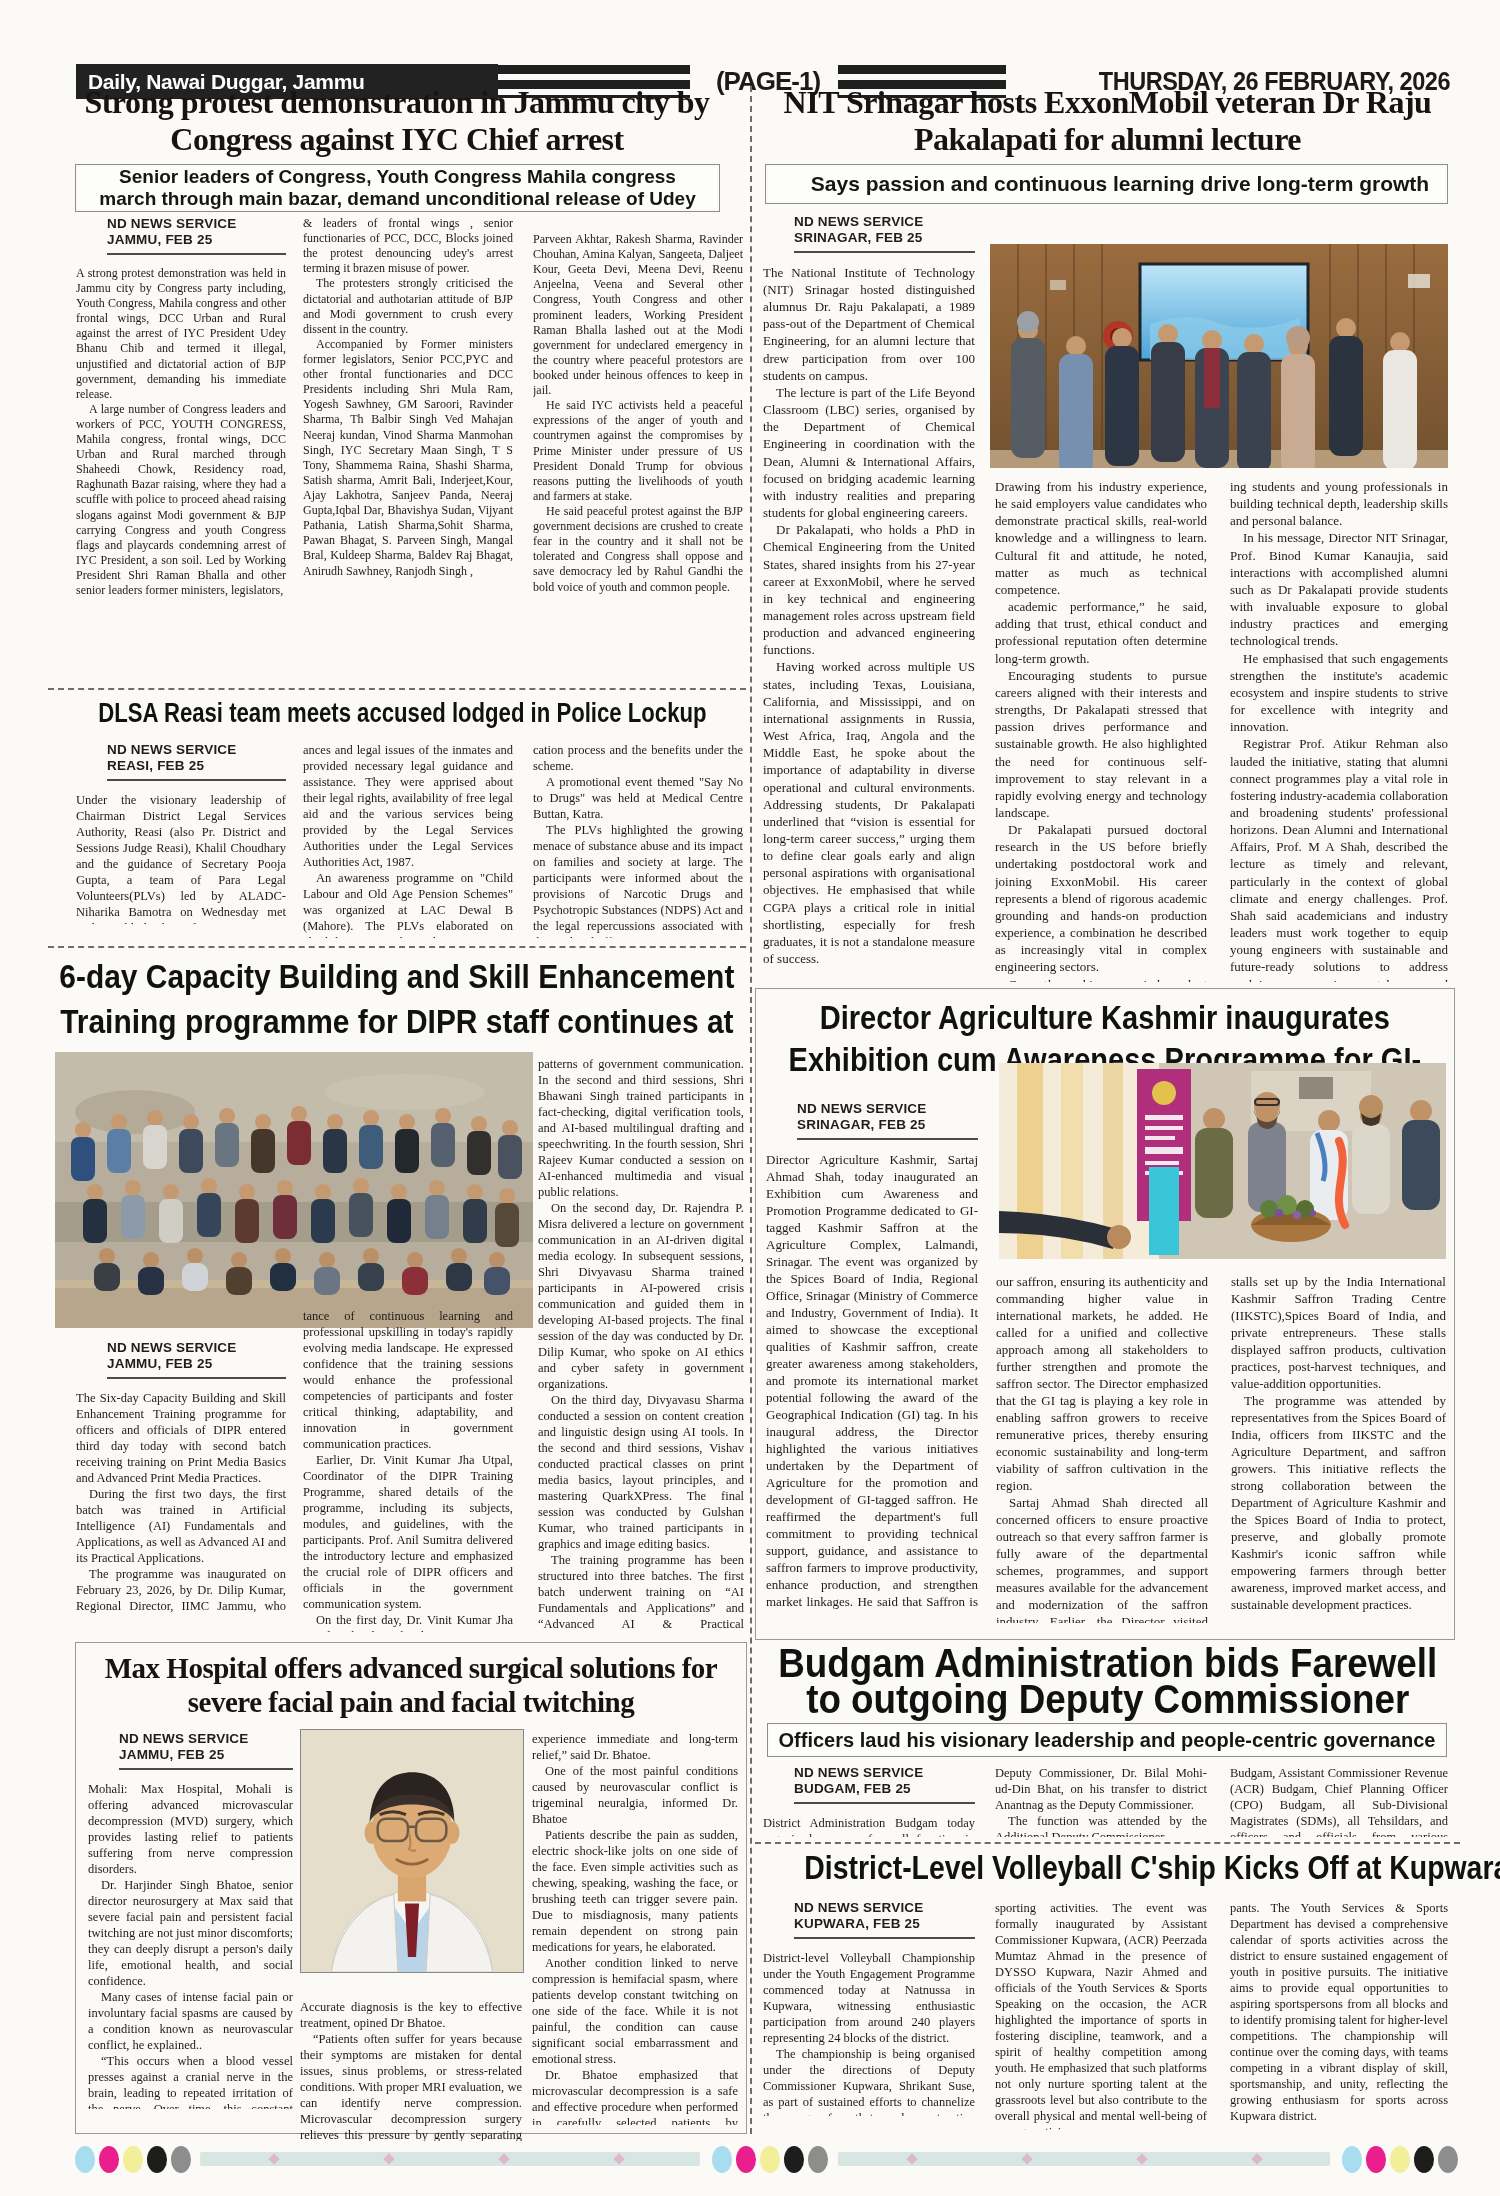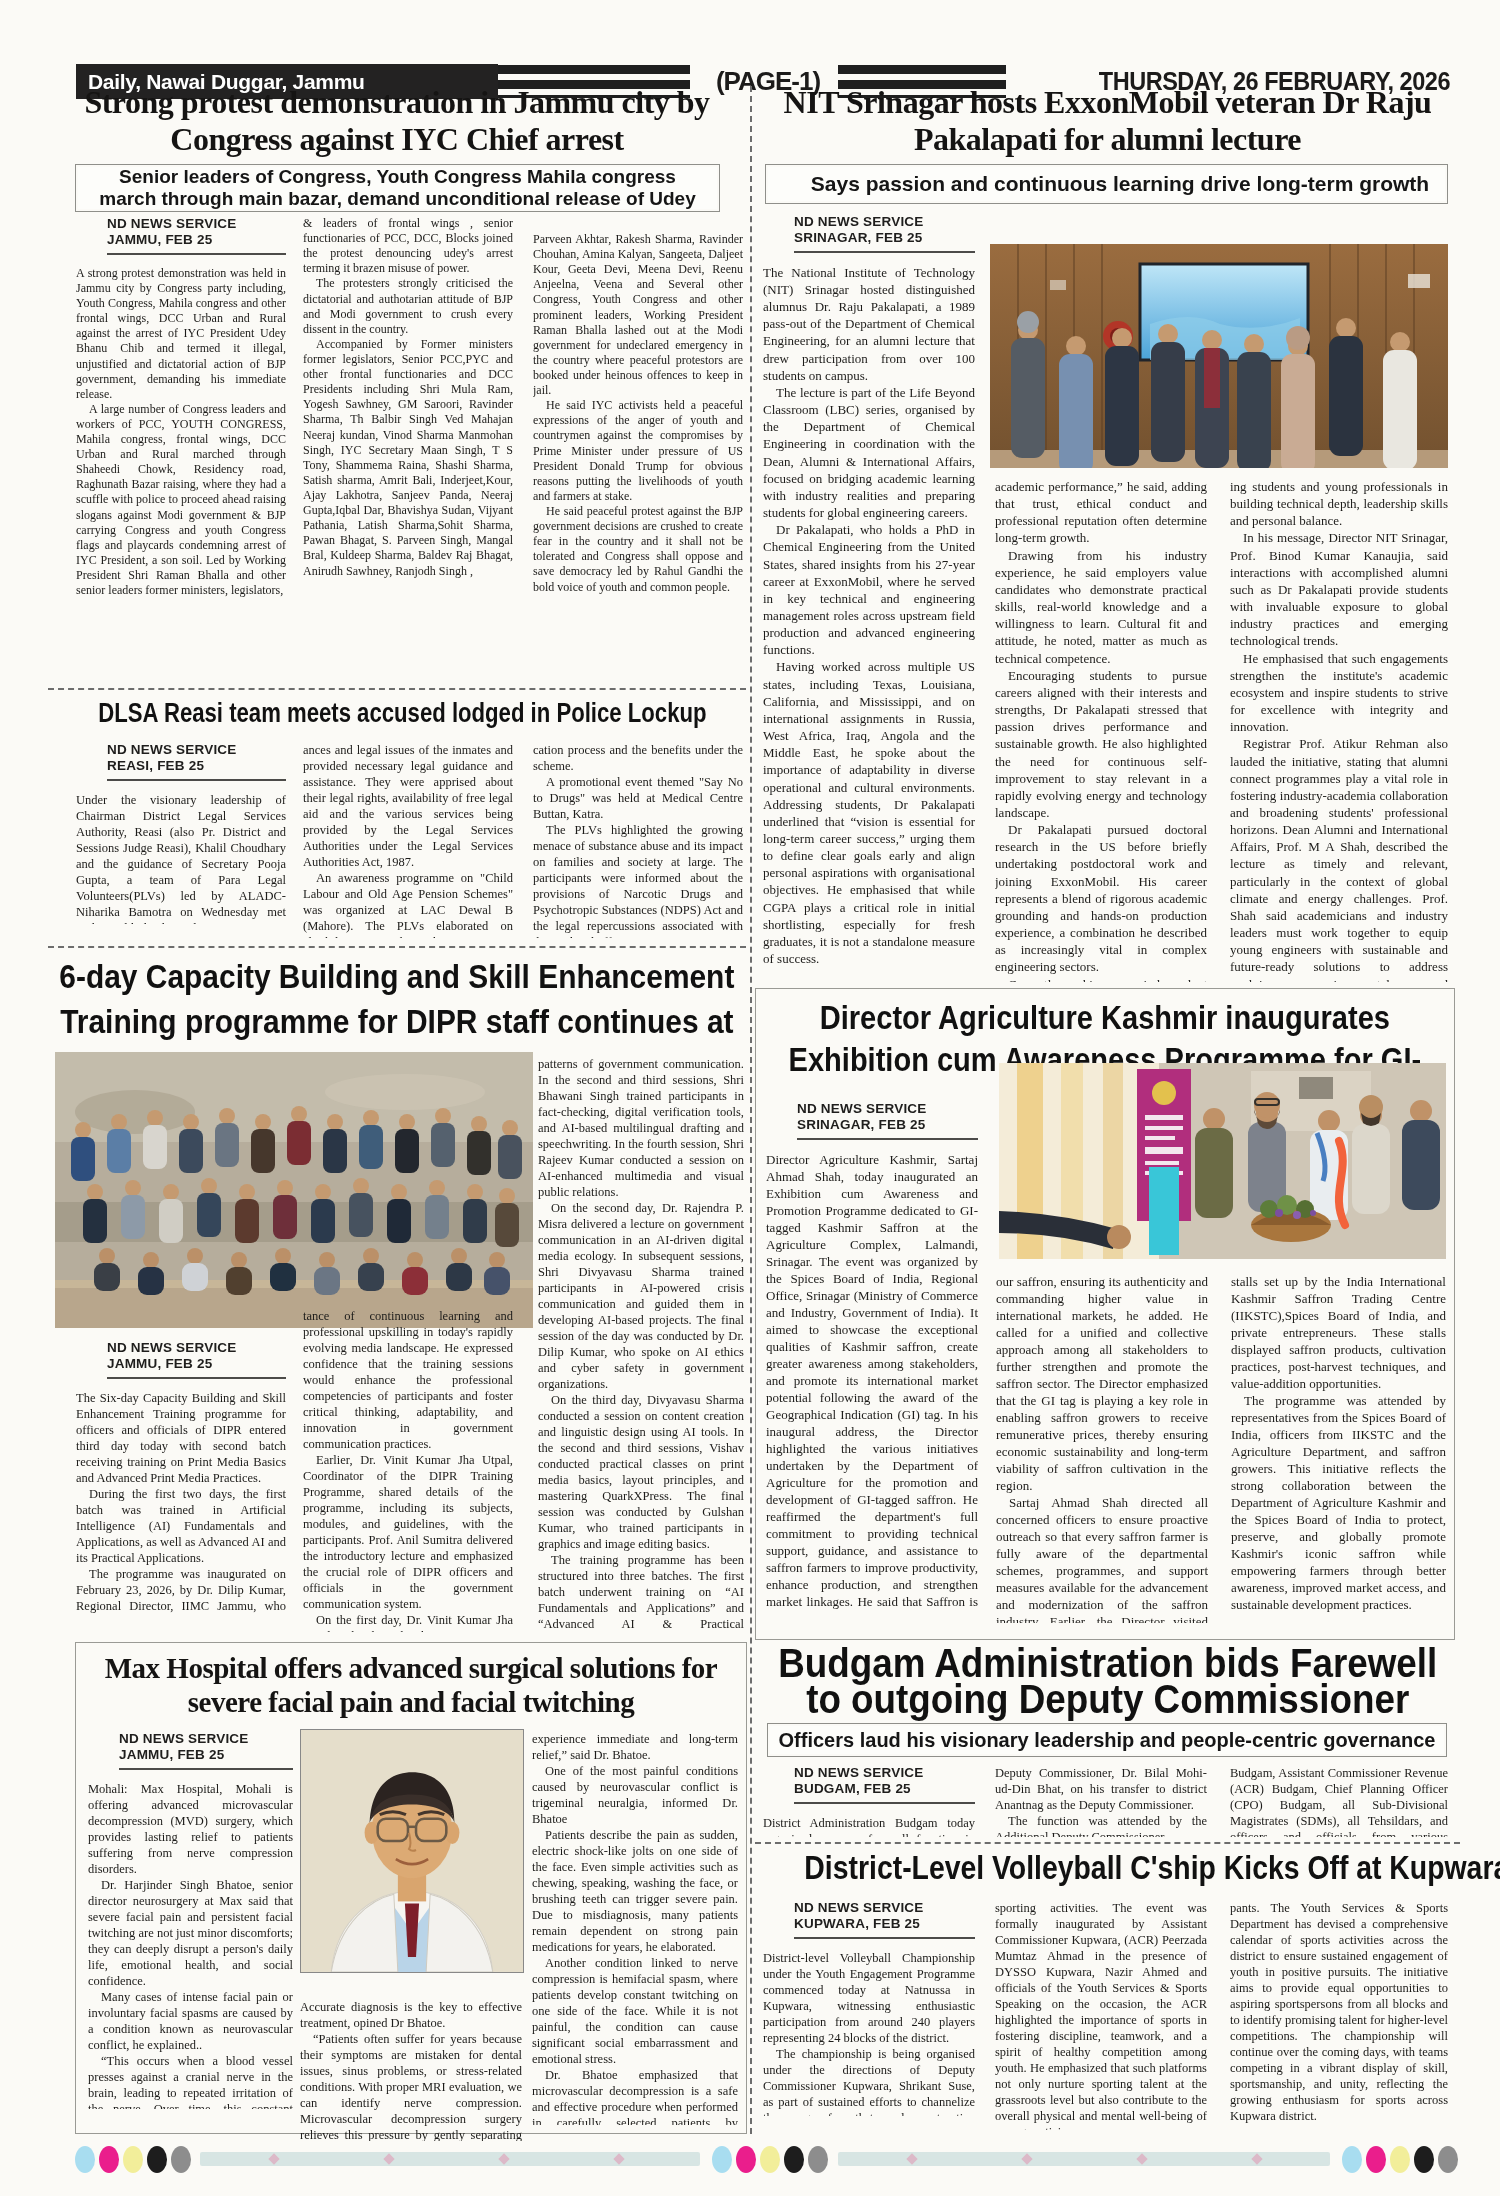--- a/index.html
+++ b/index.html
@@ -328,22 +328,22 @@
         <rect x="214" y="104" width="16" height="60" fill="#8c2f3a"></rect>
         <use href="#pN" x="264" y="100" style="color:#39424e"></use>
         <use href="#pN" x="308" y="102" style="color:#c9ab94"></use>
         <circle cx="308" cy="94" r="12" fill="#b99b84"></circle>
         <use href="#pN" x="356" y="84" style="color:#2b333f"></use>
         <use href="#pN" x="410" y="98" style="color:#e9e7e0"></use>
       </svg>
     </div>
     <div class="col" style="left:240px;top:394px;width:212px;height:504px;">
       <div class="body" style="height:504px;font-size:13px;line-height:1.32;">
+          <p>Drawing from his industry experience, he said employers value candidates who demonstrate practical skills, real-world knowledge and a willingness to learn. Cultural fit and attitude, he noted, matter as much as technical competence.</p>
           <p>academic performance,” he said, adding that trust, ethical conduct and professional reputation often determine long-term growth.</p>
-          <p>Drawing from his industry experience, he said employers value candidates who demonstrate practical skills, real-world knowledge and a willingness to learn. Cultural fit and attitude, he noted, matter as much as technical competence.</p>
           <p>Encouraging students to pursue careers aligned with their interests and strengths, Dr Pakalapati stressed that passion drives performance and sustainable growth. He also highlighted the need for continuous self-improvement to stay relevant in a rapidly evolving energy and technology landscape.</p>
           <p>Dr Pakalapati pursued doctoral research in the US before briefly undertaking postdoctoral work and joining ExxonMobil. His career represents a blend of rigorous academic grounding and hands-on production experience, a combination he described as increasingly vital in complex engineering sectors.</p>
           <p>Currently working as an independent consultant, Dr Pakalapati has founded “Integral Excellence,” an initiative aimed at mentoring engineer-</p>
         </div>
     </div>
     <div class="col" style="left:475px;top:394px;width:218px;height:504px;">
       <div class="body" style="height:504px;font-size:13px;line-height:1.32;">
           <p>ing students and young professionals in building technical depth, leadership skills and personal balance.</p>
           <p>In his message, Director NIT Srinagar, Prof. Binod Kumar Kanaujia, said interactions with accomplished alumni such as Dr Pakalapati provide students with invaluable exposure to global industry practices and emerging technological trends.</p>
           <p>He emphasised that such engagements strengthen the institute's academic ecosystem and inspire students to strive for excellence with integrity and innovation.</p>

